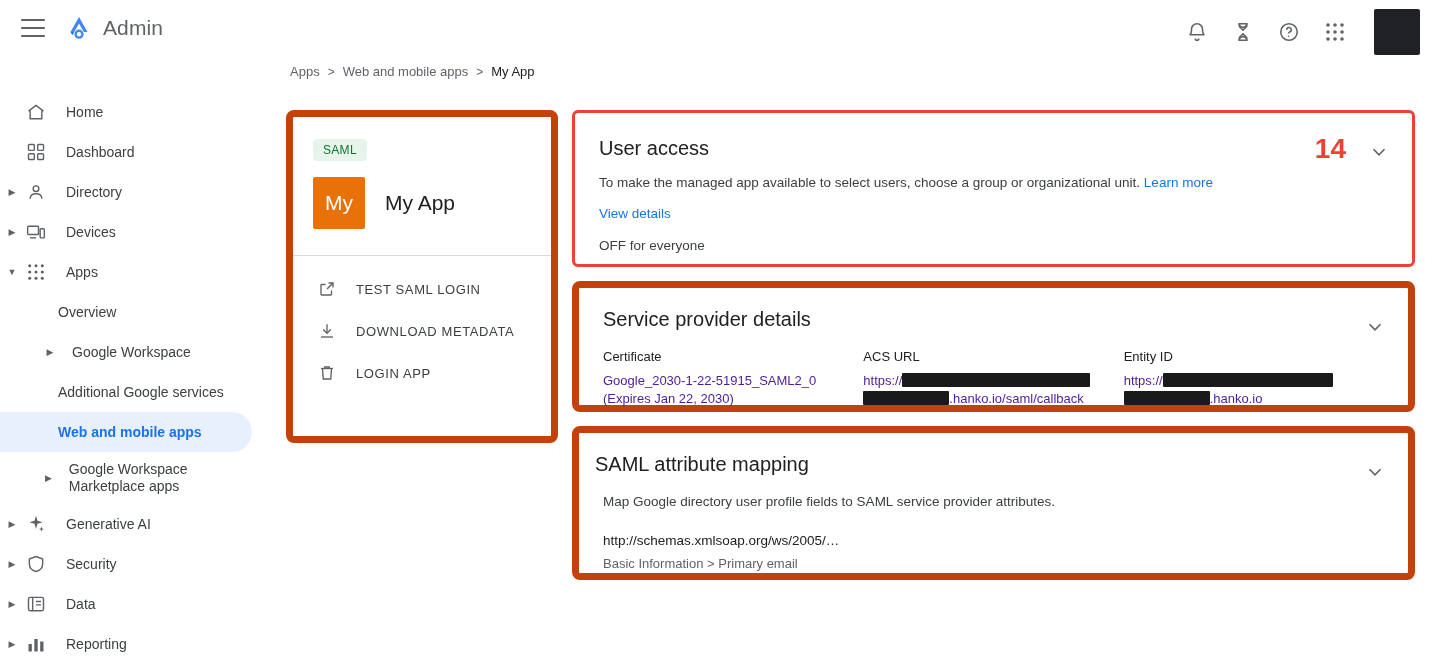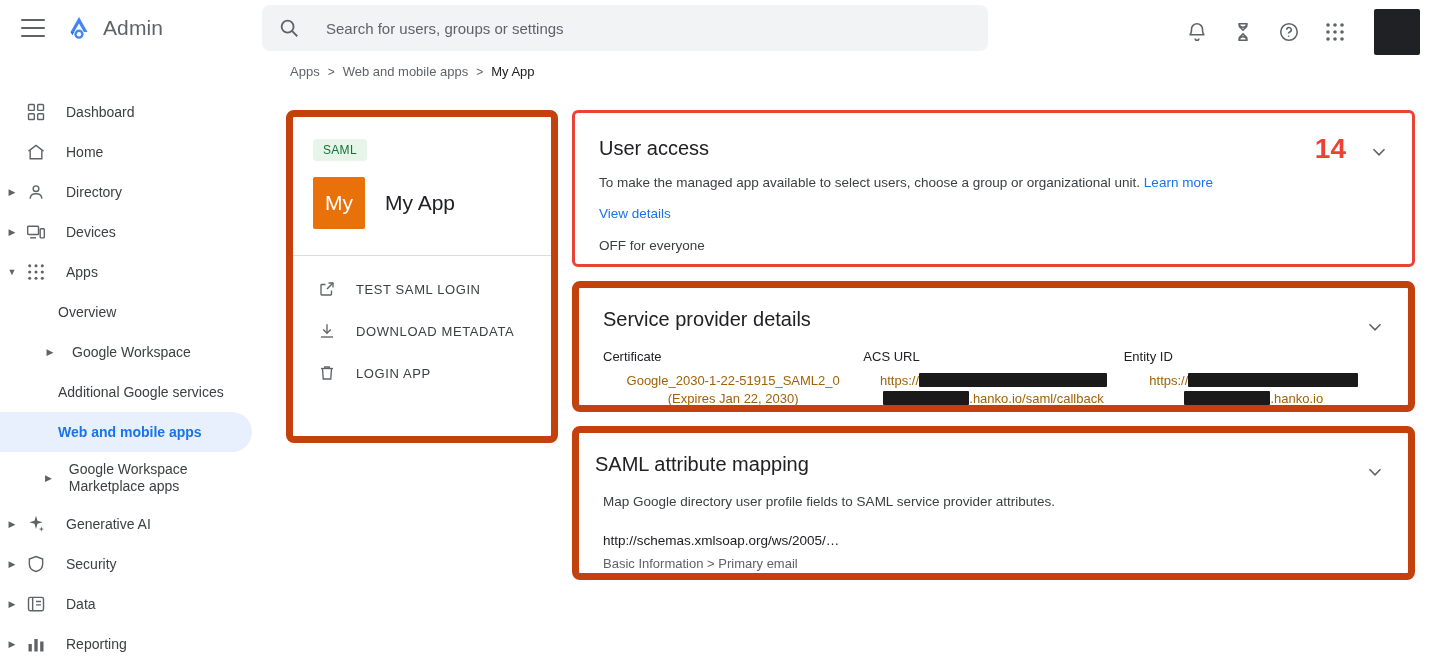--- a/index.html
+++ b/index.html
@@ -163,21 +163,21 @@
   }
 
   .spd { top: 281px; height: 131px; }
   .spd .card-h { position: absolute; left: 24px; top: 20px; }
   .cols {
     position: absolute; top: 61px; left: 24px; right: 24px;
     display: flex;
   }
   .col { font-size: 13px; }
   .col .ctitle { color: #202124; margin-bottom: 8px; }
-  .col .cval { color: #a16207; line-height: 18px; text-align: center; }
+  .col .cval { color: #4c1d95; line-height: 18px; }
   .col1 { width: 270px; }
   .col2 { width: 270px; }
   .col3 { width: 270px; }
   .redact {
     display: inline-block; background: #1a1a1a; height: 14px;
     vertical-align: -2px; border-radius: 1px;
   }
 
   .samlmap { top: 426px; height: 154px; }
   .samlmap .card-h { position: absolute; left: 16px; top: 20px; }
@@ -201,29 +201,20 @@
         <svg width="28" height="28" viewBox="0 0 28 28">
           <path d="M14 3 L22.5 18 L18.8 18 L14 9.5 L9.2 18 L5.5 18 Z" fill="#4285f4"></path>
           <path d="M5.5 18 L9.2 18 L7.4 21.2 Z" fill="#1a73e8"></path>
           <circle cx="14" cy="20.2" r="4.6" fill="#4285f4"></circle>
           <circle cx="14" cy="20.2" r="2.2" fill="#ffffff"></circle>
         </svg>
       </div>
       <div class="brand-text">Admin</div>
     </div>
 
-    <div class="searchbox">
-      <span class="s-icon">
-        <svg width="22" height="22" viewBox="0 0 24 24" fill="none" stroke="#5f6368" stroke-width="2">
-          <circle cx="10.5" cy="10.5" r="6.5"></circle>
-            <line x1="15.5" y1="15.5" x2="21" y2="21"></line>
-        </svg>
-      </span>
-      <input type="text" value="" placeholder="Search for users, groups or settings" style="">
-    </div>
 
     <div class="top-right">
       <div class="icon-btn">
         <svg width="22" height="22" viewBox="0 0 24 24" fill="none" stroke="#5f6368" stroke-width="1.7">
           <path d="M6 9a6 6 0 0 1 12 0c0 5 2 6 2 6H4s2-1 2-6z"></path>
             <path d="M10 19a2 2 0 0 0 4 0"></path>
         </svg>
       </div>
       <div class="icon-btn">
         <svg width="22" height="22" viewBox="0 0 24 24" fill="none" stroke="#5f6368" stroke-width="1.7">
@@ -262,38 +253,38 @@
     <span class="sep">&gt;</span>
     <span class="current">My App</span>
   </div>
 
   <div class="sidebar">
 
     <div class="nav-item">
       <span class="arrow"></span>
       <span class="nav-icon">
         <svg width="20" height="20" viewBox="0 0 24 24" fill="none" stroke="#5f6368" stroke-width="1.7">
+          <path d="M3 11l9-7 9 7"></path>
+            <path d="M5 10v10h14V10"></path>
+        </svg>
+      </span>
+      <span class="nav-label">Home</span>
+    </div>
+
+    <div class="nav-item">
+      <span class="arrow"></span>
+      <span class="nav-icon">
+        <svg width="20" height="20" viewBox="0 0 24 24" fill="none" stroke="#5f6368" stroke-width="1.7">
           <rect x="3" y="3" width="7" height="7" rx="1"></rect>
             <rect x="14" y="3" width="7" height="7" rx="1"></rect>
           <rect x="3" y="14" width="7" height="7" rx="1"></rect>
             <rect x="14" y="14" width="7" height="7" rx="1"></rect>
         </svg>
       </span>
       <span class="nav-label">Dashboard</span>
-    </div>
-
-    <div class="nav-item">
-      <span class="arrow"></span>
-      <span class="nav-icon">
-        <svg width="20" height="20" viewBox="0 0 24 24" fill="none" stroke="#5f6368" stroke-width="1.7">
-          <path d="M3 11l9-7 9 7"></path>
-            <path d="M5 10v10h14V10"></path>
-        </svg>
-      </span>
-      <span class="nav-label">Home</span>
     </div>
 
     <div class="nav-item">
       <span class="arrow">▶</span>
       <span class="nav-icon">
         <svg width="20" height="20" viewBox="0 0 24 24" fill="none" stroke="#5f6368" stroke-width="1.7">
           <circle cx="12" cy="8" r="3.4"></circle>
             <path d="M5 20c0-3.9 3.1-6 7-6s7 2.1 7 6"></path>
         </svg>
       </span>

